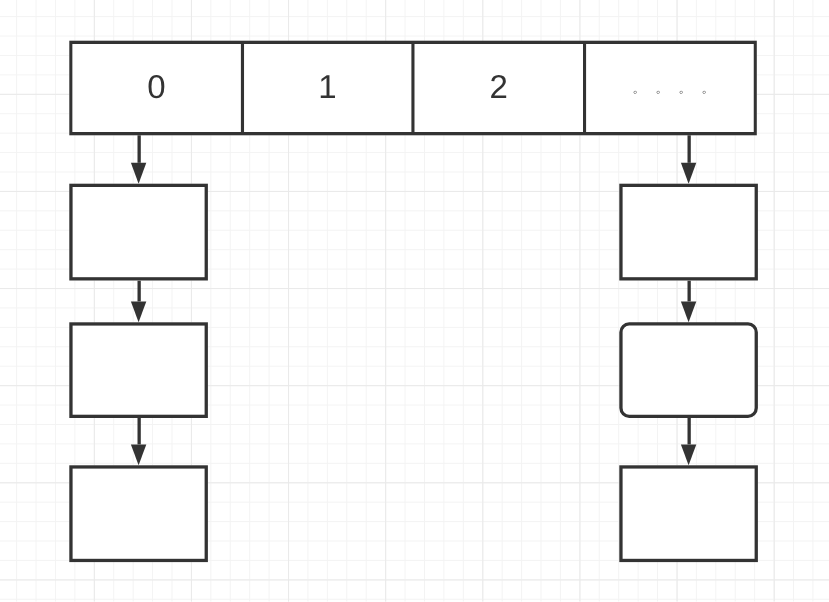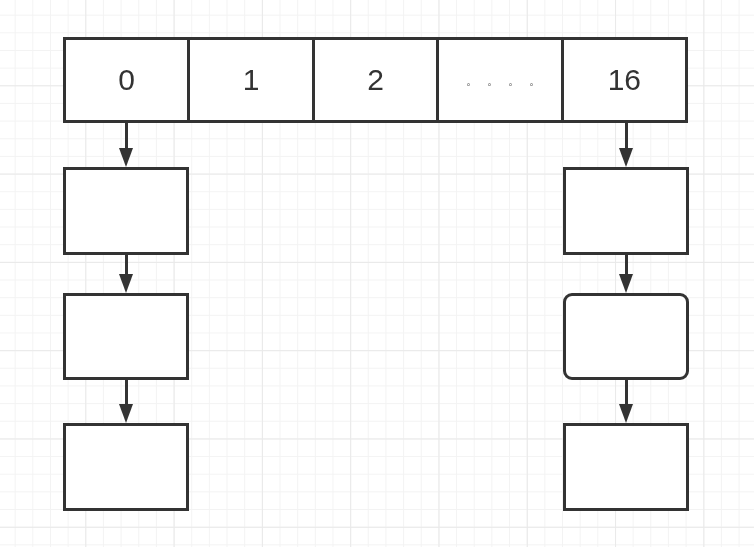--- a/index.html
+++ b/index.html
@@ -104,23 +104,20 @@
     </div>
     <div class="bucket-cell">
       <span class="cell-label">1</span>
     </div>
     <div class="bucket-cell">
       <span class="cell-label">2</span>
     </div>
     <div class="bucket-cell">
       <span class="cell-label dots">◦ ◦ ◦ ◦</span>
     </div>
-    <div class="bucket-cell">
-      <span class="cell-label">16</span>
-    </div>
   </div>
 
   <div class="arrow ax-left a-row1">
     <div class="stem"></div>
     <div class="head"></div>
   </div>
   <div class="arrow ax-left a-row2">
     <div class="stem"></div>
     <div class="head"></div>
   </div>

